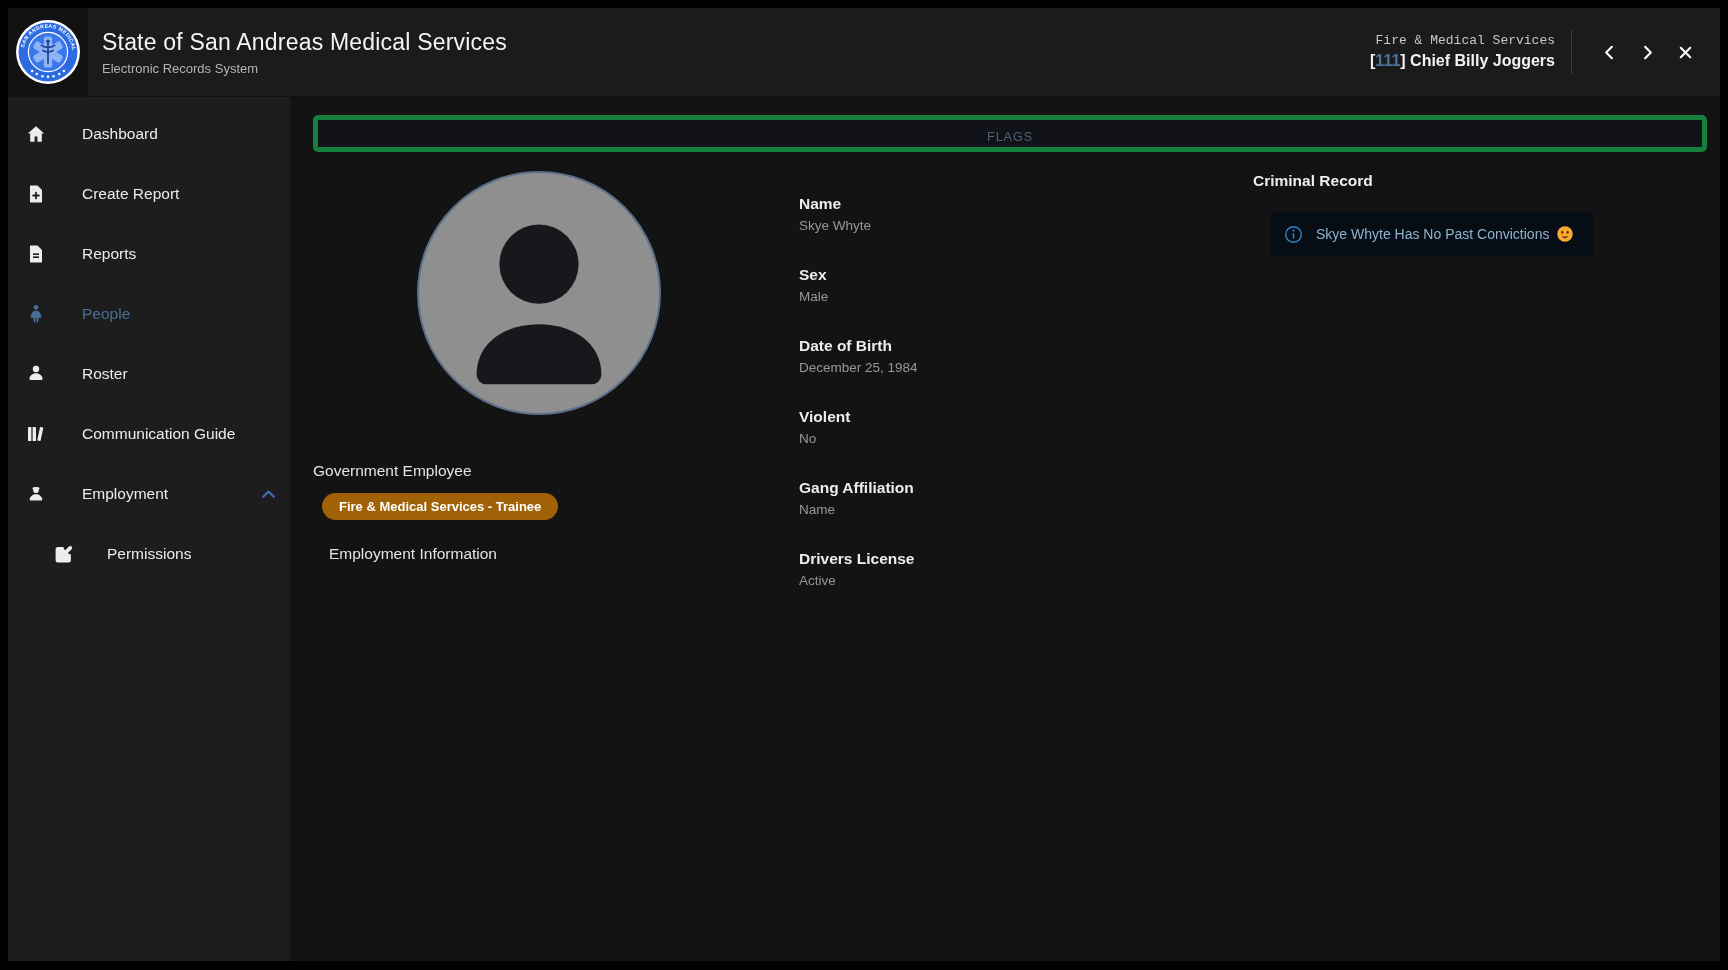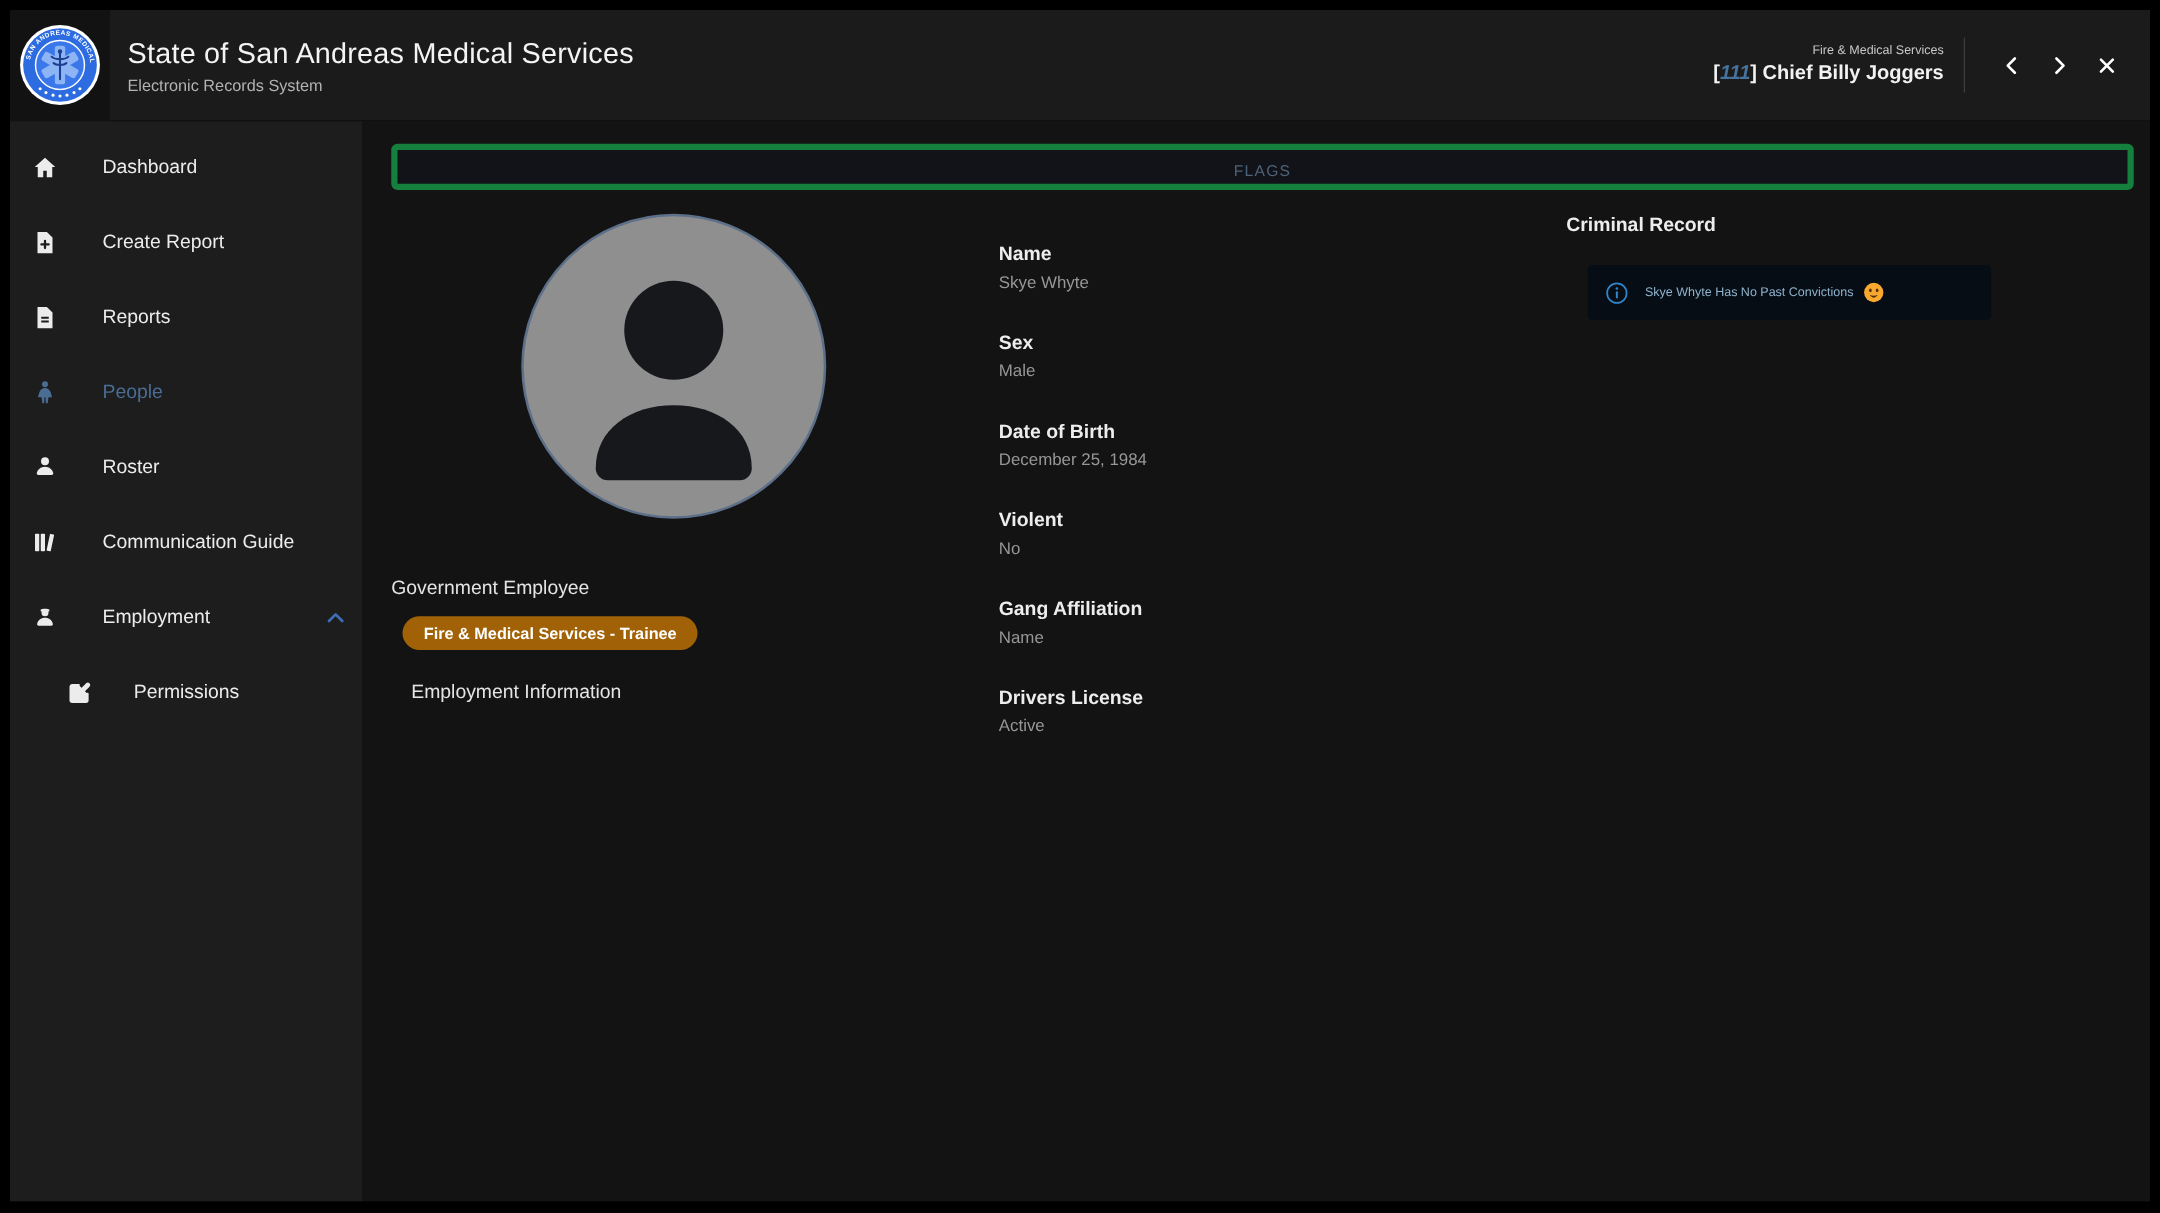--- a/index.html
+++ b/index.html
@@ -14,23 +14,23 @@
             border-bottom:1px solid #101010; flex:0 0 89px; }
   .logo-box { width:80px; height:89px; background:#121212; display:flex;
               align-items:center; justify-content:center; }
   .logo-box svg { width:66px; height:66px; }
   .title-block { margin-left:14px; display:flex; flex-direction:column; gap:5px; }
   .app-title { font-size:23px; color:#f4f4f4; letter-spacing:.2px; }
   .app-subtitle { font-size:13px; color:#b3b3b3; }
 
   .header-right { margin-left:auto; display:flex; align-items:center; padding-right:20px; }
   .user-block { text-align:right; line-height:1.35; }
-  .user-dept { font-size:10px; color:#c7c7c7; }
+  .user-dept { font-size:13px; color:#c7c7c7;font-family:Liberation Mono, monospace; }
   .user-line { font-size:16px; color:#f2f2f2; font-weight:bold; }
-  .user-callsign { color:#47749e; font-weight:bold;font-style:italic; }
+  .user-callsign { color:#47749e; font-weight:bold; }
   .hdr-divider { width:1px; height:44px; background:#3d3d3d; margin:0 14px 0 16px; }
   .nav-btn { width:30px; height:30px; display:flex; align-items:center; justify-content:center;
              cursor:pointer; margin-left:8px; }
   .nav-btn svg { width:19px; height:19px; }
 
   
   .body-row { flex:1; display:flex; min-height:0; }
 
   
   .sidebar { width:282px; background:#1d1d1e; padding-top:7px; flex:0 0 282px; }
@@ -69,21 +69,21 @@
   .field { margin-bottom:33px; }
   .field .f-label { font-size:15.5px; font-weight:bold; color:#ededed; }
   .field .f-value { font-size:13.5px; color:#979797; margin-top:5px; }
 
   .cr-title { position:absolute; left:963px; top:75px; font-size:15.5px;
               font-weight:bold; color:#ededed; }
   .cr-banner { position:absolute; left:980px; top:115px; width:323px; height:44px;
                background:#060d15; border-radius:4px; display:flex; align-items:center;
                padding:0 14px; }
   .cr-banner .info-ic { width:19px; height:19px; flex:0 0 19px; }
-  .cr-banner .cr-text { margin-left:13px; font-size:10px; color:#8fb3cc; }
+  .cr-banner .cr-text { margin-left:13px; font-size:14px; color:#8fb3cc; }
   .cr-banner .emoji { width:18px; height:18px; margin-left:7px; }
 </style>
 </head>
 <body>
 
 <div class="window">
 
   <div class="header">
     <div class="logo-box">
       <svg viewBox="0 0 64 64">

